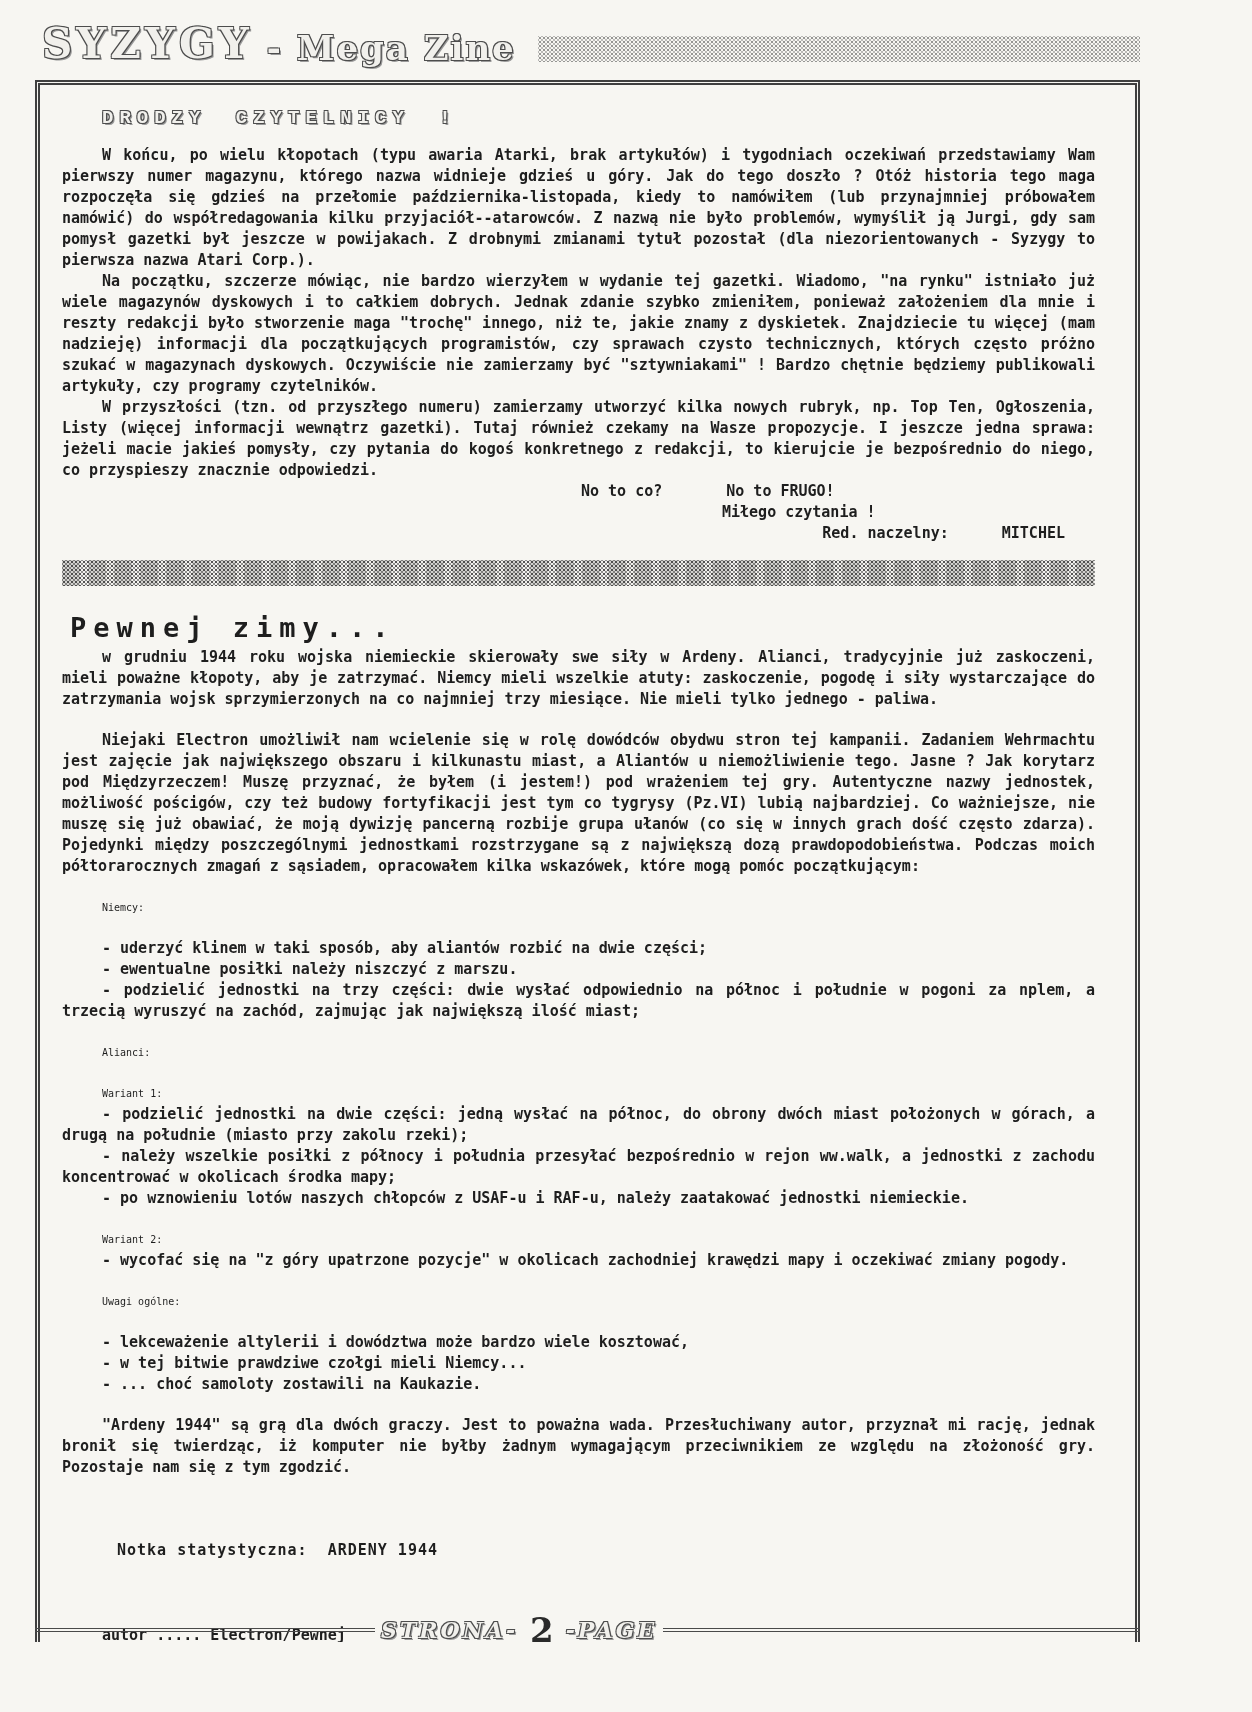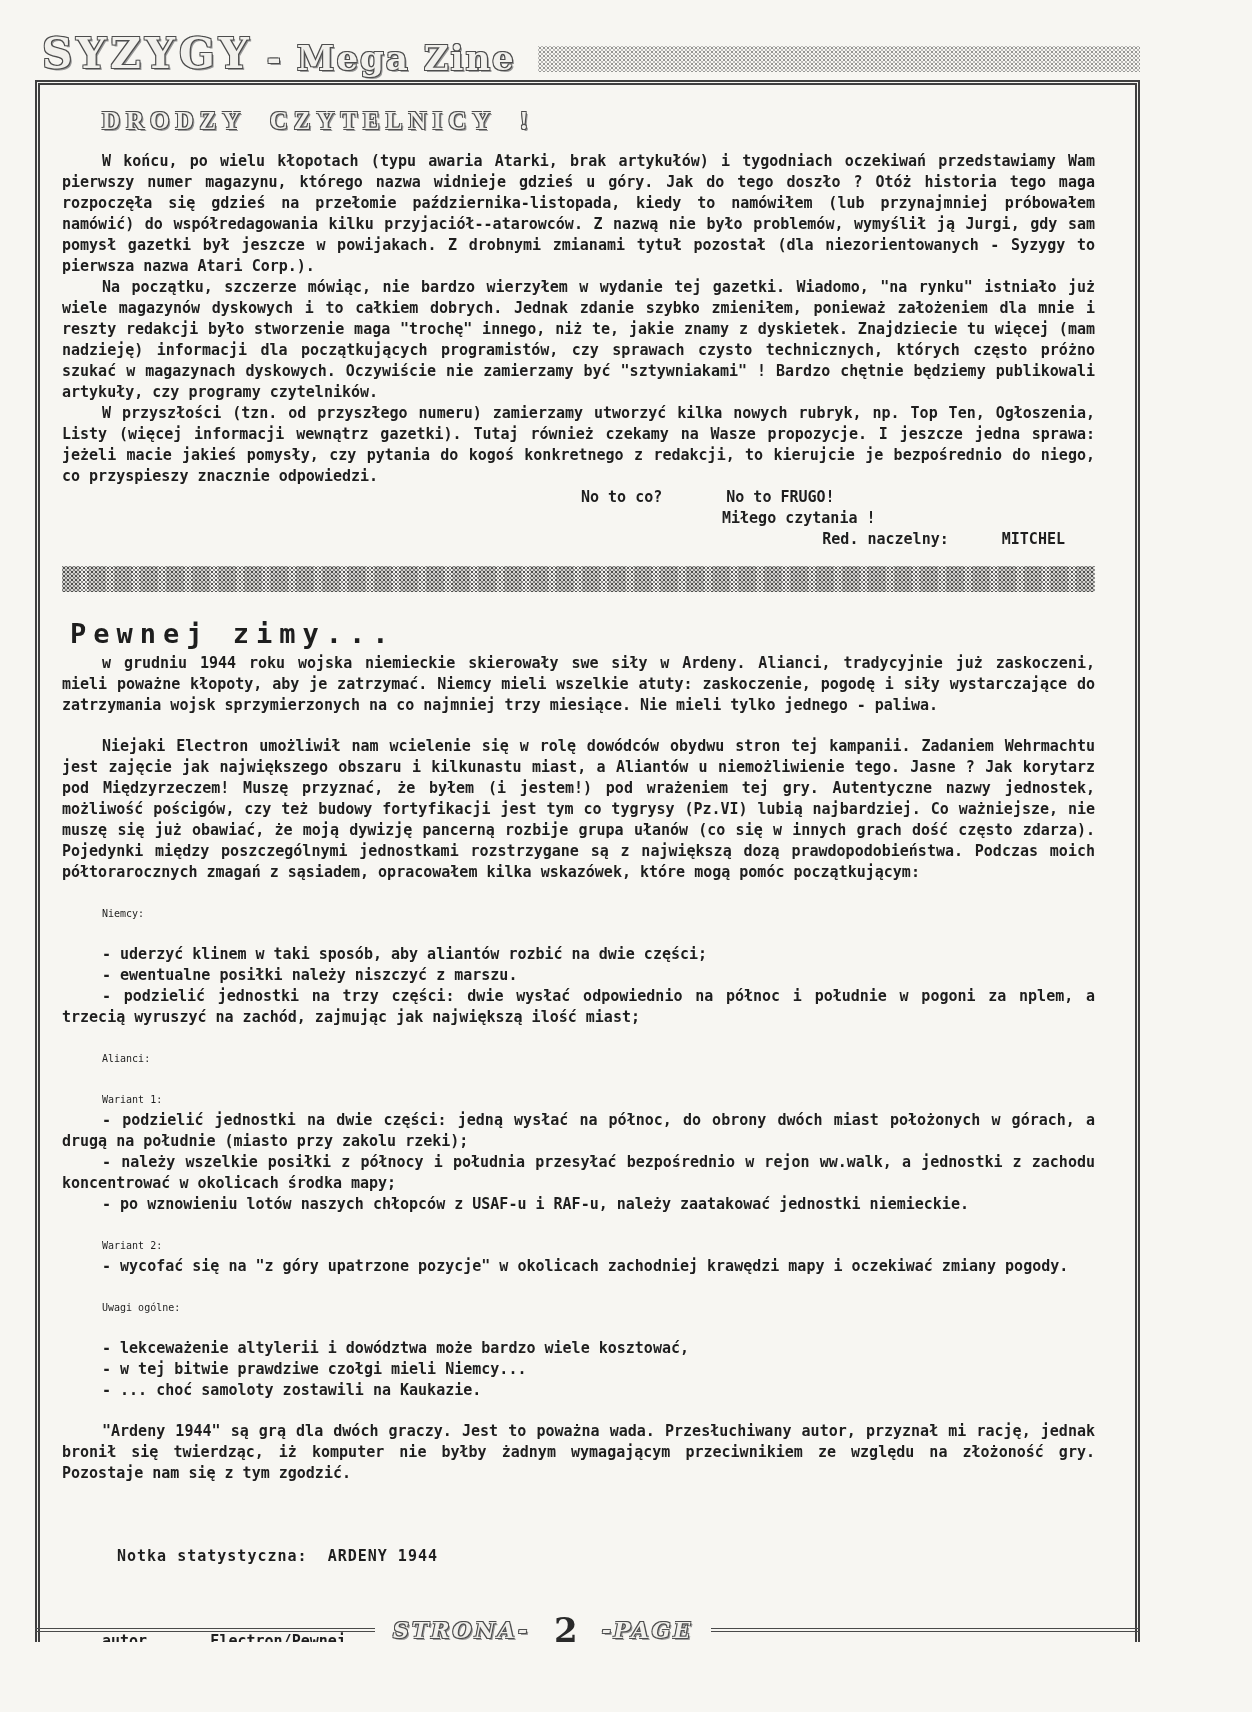--- a/index.html
+++ b/index.html
@@ -4,21 +4,21 @@
 <style>
   html,body{margin:0;padding:0;}
   body{
     width:1252px;height:1712px;position:relative;
     background:#f7f6f2;
     font-family:"DejaVu Sans Mono","Liberation Mono",monospace;
     color:#1e1e1e;overflow:hidden;
   }
   
   .masthead{
-    position:absolute;top:30px;left:42px;right:112px;
+    position:absolute;top:20px;left:42px;right:112px;
     display:flex;align-items:center;
   }
   .outline{
     color:#f1f0ec;font-weight:bold;
     text-shadow:-1px -1px 0 #4d4d4d,1px -1px 0 #4d4d4d,-1px 1px 0 #4d4d4d,1px 1px 0 #4d4d4d,2px 2px 0 #9a9a9a;
   }
   .masthead-title{
     font-family:"DejaVu Serif","Liberation Serif",serif;
     font-size:42px;letter-spacing:4px;line-height:46px;
   }
@@ -37,22 +37,22 @@
   .frame{
     position:absolute;top:80px;left:35px;right:112px;bottom:70px;
     border-left:5px double #3f3f3f;border-right:5px double #3f3f3f;border-top:5px double #3f3f3f;
     padding:14px 40px 0 22px;box-sizing:border-box;overflow:hidden;
   }
   
   .body-text{font-size:15px;line-height:21px;font-weight:bold;text-align:justify;}
   .para{text-indent:40px;margin:0 0 0 0;}
   .para + .para{margin-top:0px;}
   .ed-heading{
-    font-family:Liberation Serif, serif;
-    font-size:25px;letter-spacing:6px;word-spacing:12px;
+    font-family:Liberation Mono, monospace;
+    font-size:19px;letter-spacing:6px;word-spacing:12px;
     margin:8px 0 16px 40px;
   }
   .signoff-row{display:flex;margin-left:500px;gap:64px;text-align:center;padding-left:19px;}
   .closing-line{margin-left:660px;}
   .signature-line{text-align:right;padding-right:30px;}
   .signature-name{margin-left:44px;}
   .separator{
     height:26px;margin:16px 0 26px 0;
     background-image:
       radial-gradient(circle,rgba(45,45,45,.8) .9px,transparent 1.3px),
@@ -64,21 +64,21 @@
     font-size:27px;font-weight:bold;letter-spacing:7px;margin:0 0 4px 8px;
   }
   .section-label{margin:20px 0 20px 40px;font-weight:normal;font-size:10px;}
   .list-item{text-indent:40px;}
   .stats{margin:20px 0 0 40px;white-space:pre;text-align:left;}
   .stats-heading{margin-bottom:22px;letter-spacing:1px;margin-left:15px;}
   .stats-line{line-height:20px;}
   
   .footer{
     position:absolute;left:35px;right:112px;bottom:62px;
-    display:flex;align-items:center;gap:18px;
+    display:flex;align-items:center;gap:6px;
   }
   .footer-rule{flex:1;border-top:4px double #4a4a4a;height:0;}
   .footer-rule.left{flex:0 0 340px;}
   .footer-label{
     font-family:"DejaVu Serif","Liberation Serif",serif;
     font-size:22px;font-style:italic;letter-spacing:3px;
   }
   .footer-num{
     font-family:"DejaVu Serif","Liberation Serif",serif;
     font-size:34px;font-weight:bold;color:#2a2a2a;padding:0 6px;

